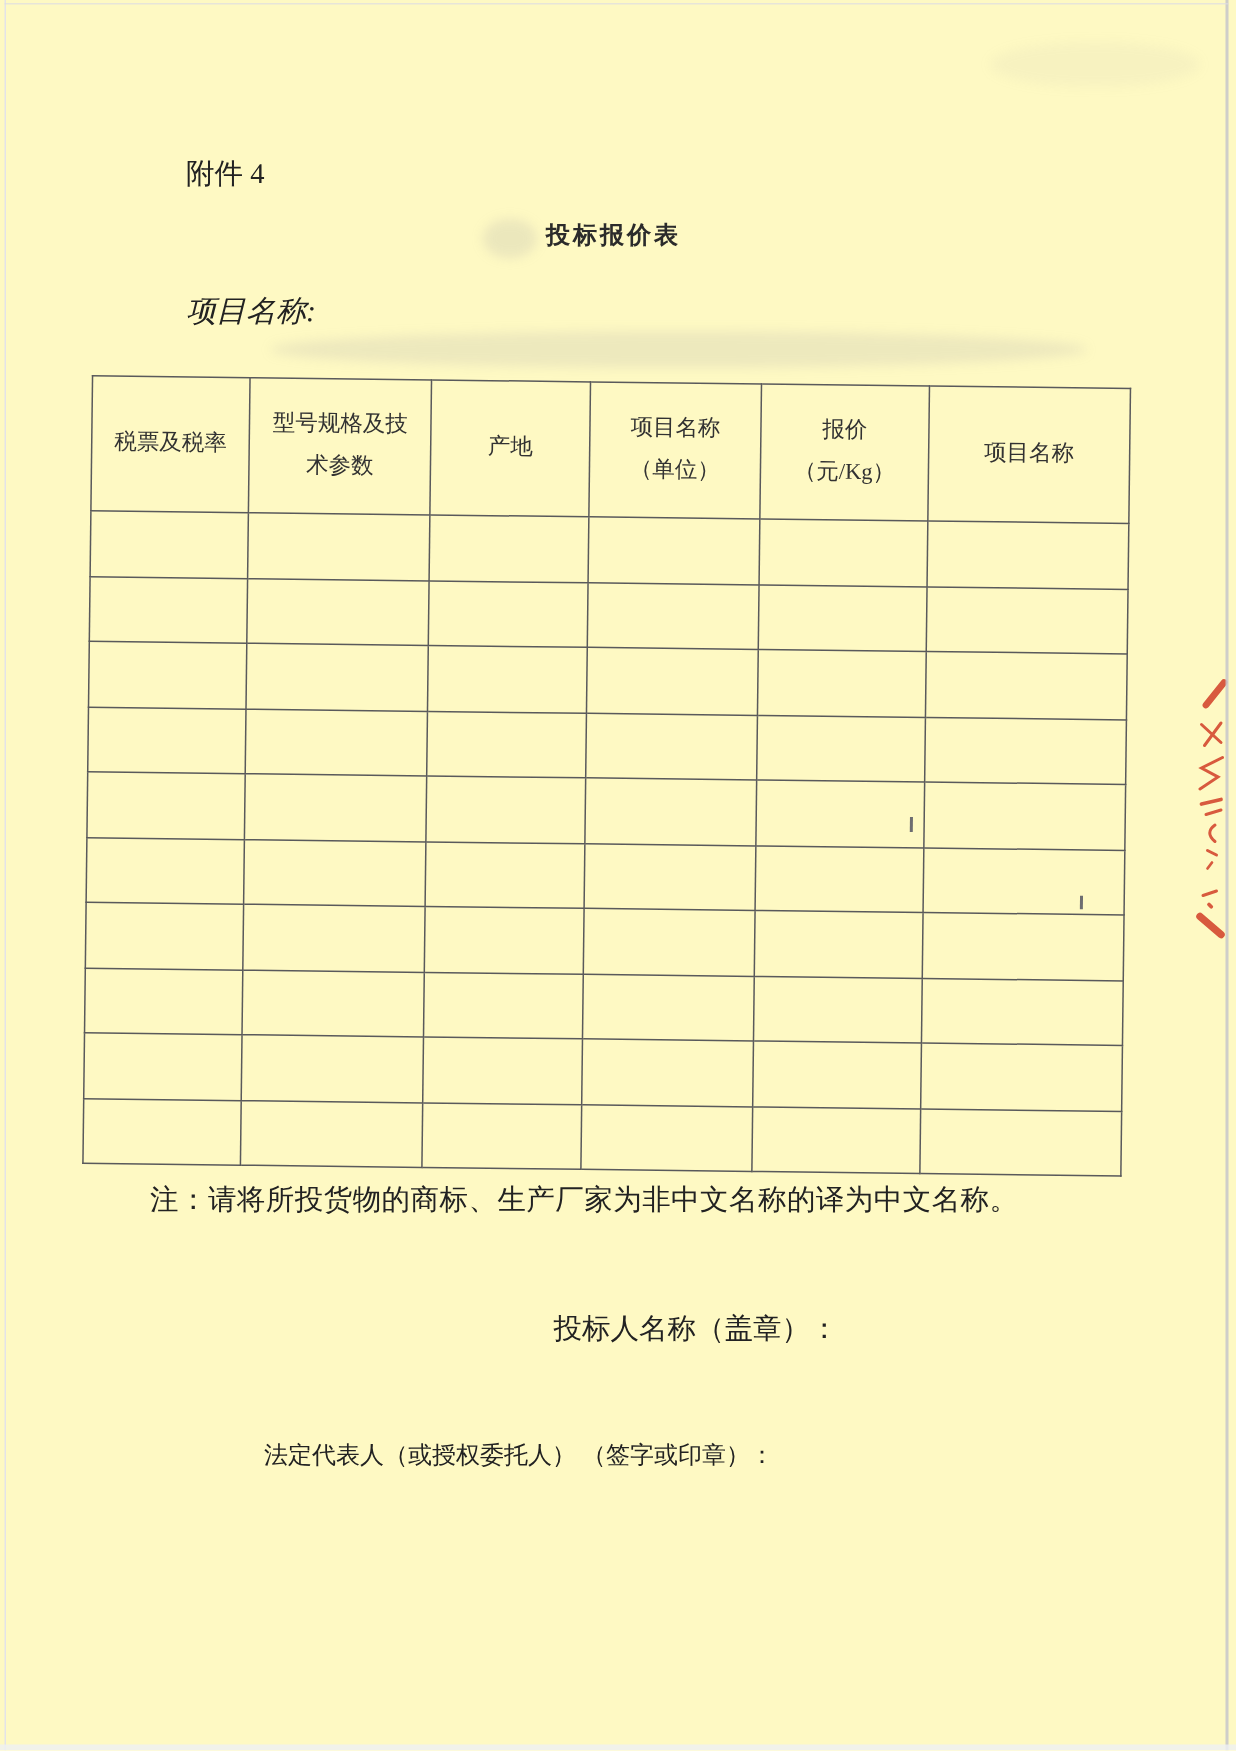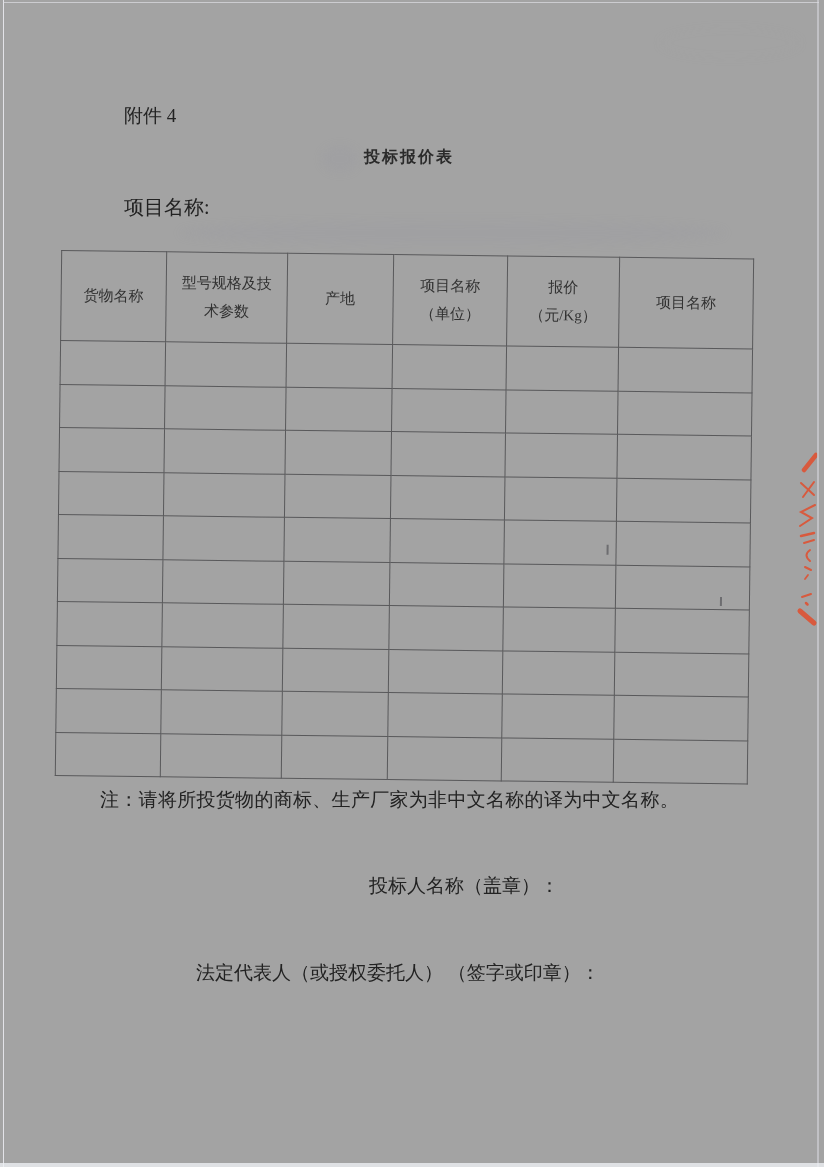--- a/index.html
+++ b/index.html
@@ -6,42 +6,42 @@
   body {
     width: 824px; height: 1167px;
     background: #ffffff;
     font-family: "Liberation Serif", "DejaVu Serif", serif;
     color: #222;
     position: relative;
     overflow: hidden;
   }
   .page {
     position: absolute; inset: 0;
-    background: #a3a3a3;
+    background: #fef9c3;
     overflow: hidden;
   }
   
   .edge-right  { position:absolute; top:0; left:817px; width:2px;  height:100%; background:#c7c7cb; opacity:.85; }
   .edge-left   { position:absolute; top:0; left:3px;   width:1px;  height:100%; background:#e3e3e8; }
   .edge-top    { position:absolute; top:2px; left:3px; right:5px;  height:1px;  background:#dddde2; opacity:.7; }
   .edge-bottom { position:absolute; bottom:0; left:0;  width:100%; height:4px;  background:#eef0f4; opacity:.8; }
 
   
   .smudge { position:absolute; border-radius:50%; filter:blur(4px); pointer-events:none; }
   .smudge-a { left:180px; top:221px; width:545px; height:24px; background:rgba(150,152,160,0.16); }
   .smudge-b { left:322px; top:146px; width:36px;  height:26px; background:rgba(150,152,160,0.18); }
   .smudge-c { left:660px; top:28px;  width:140px; height:30px; background:rgba(160,162,170,0.08); }
 
   .txt { position:absolute; white-space:nowrap; }
   .attachment   { left:124px; top:103px; font-size:19px; }
   .doc-title    { left:364px; top:147px; font-size:16px; letter-spacing:2px; font-weight:600; color:#2b2b2b; }
-  .project-name { left:124px; top:194px; font-size:20px; }
+  .project-name { left:124px; top:194px; font-size:20px;font-style:italic; }
   .note-line    { left:100px; top:787px; font-size:19px; letter-spacing:0.3px; }
   .bidder-line  { left:369px; top:873px; font-size:19px; }
-  .legal-line   { left:196px; top:960px; font-size:19px; }
+  .legal-line   { left:176px; top:960px; font-size:16px; }
 
   
   .table-wrap {
     position:absolute; left:58px; top:250px; width:692px; height:525px;
     transform: rotate(0.7deg); transform-origin: 0% 50%;
   }
   table.quote {
     border-collapse: collapse; table-layout: fixed;
     width: 692px; height: 525px;
   }
@@ -85,21 +85,21 @@
           <col style="width:121px">
           <col style="width:106px">
         <col style="width:114px">
           <col style="width:112px">
           <col style="width:134px">
       </colgroup>
       <thead>
         <tr>
           <th>
             <div class="hdr">
-                <span>货物名称</span>
+                <span>税票及税率</span>
               </div>
           </th>
           <th>
             <div class="hdr">
                 <span>型号规格及技</span>
                 <span>术参数</span>
               </div>
           </th>
           <th>
             <div class="hdr">

